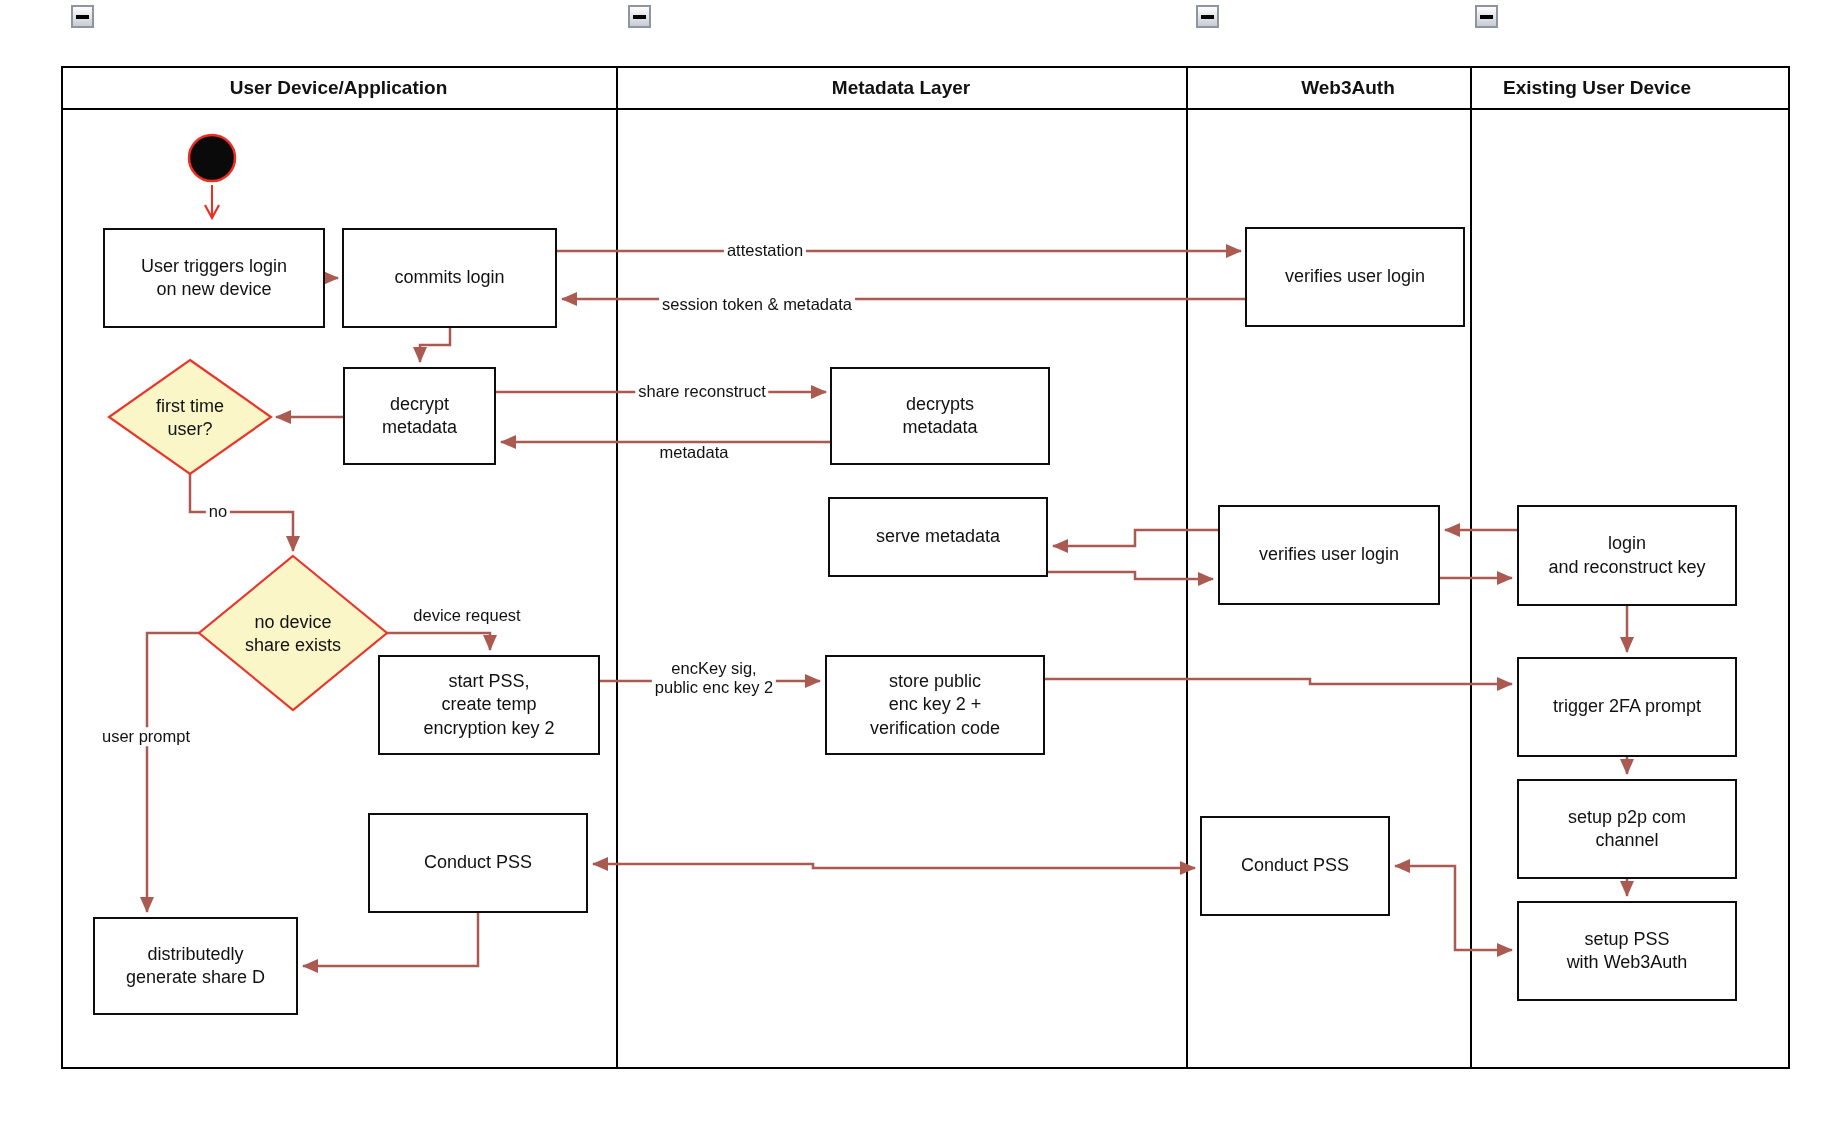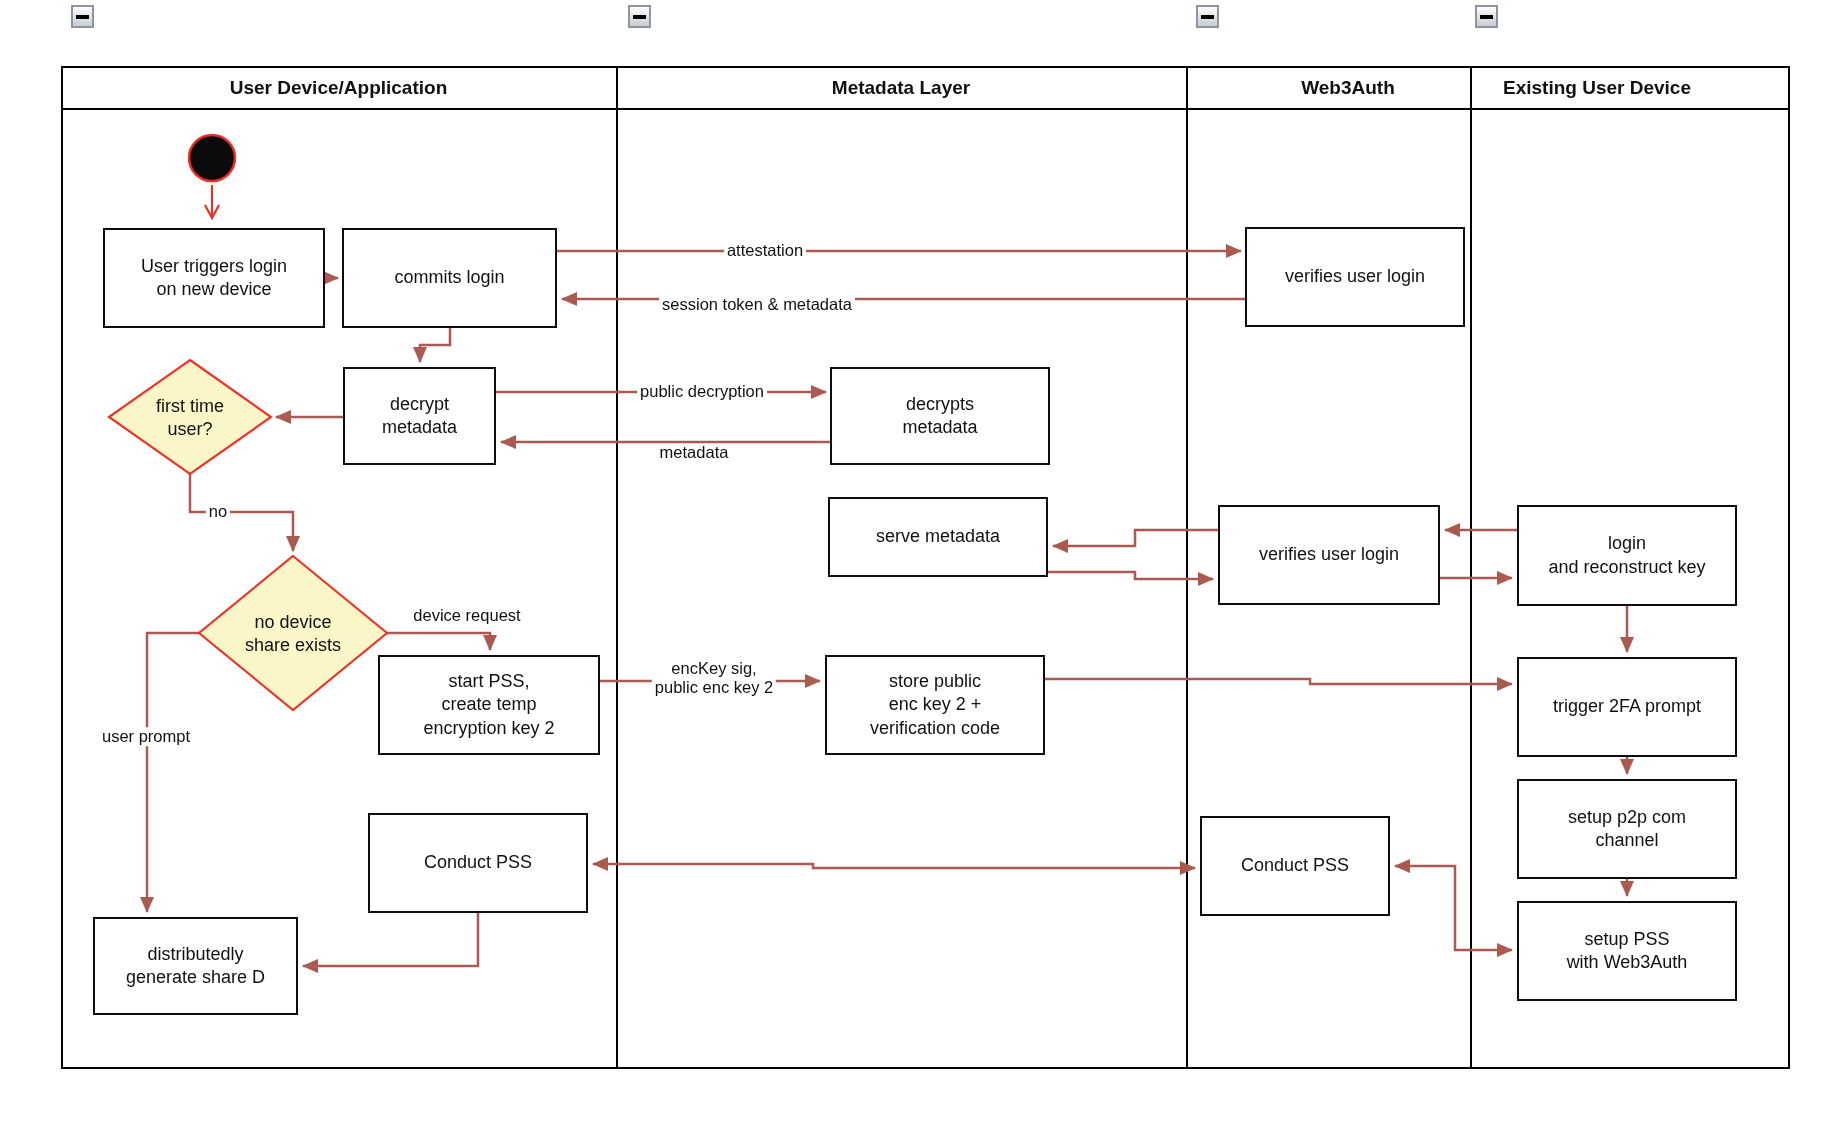--- a/index.html
+++ b/index.html
@@ -175,21 +175,21 @@
       <span class="node-label">setup p2p com
 channel</span>
     </div>
   <div class="node" style="left:1517px;top:901px;width:220px;height:100px;">
       <span class="node-label">setup PSS
 with Web3Auth</span>
     </div>
 
   <div class="edge-label" style="left:765px;top:251px;">attestation</div>
   <div class="edge-label" style="left:757px;top:305px;">session token &amp; metadata</div>
-  <div class="edge-label" style="left:702px;top:392px;">public decryption</div>
+  <div class="edge-label" style="left:702px;top:392px;">share reconstruct</div>
   <div class="edge-label no-bg" style="left:694px;top:453px;">metadata</div>
   <div class="edge-label" style="left:218px;top:512px;">no</div>
   <div class="edge-label no-bg" style="left:467px;top:616px;">device request</div>
   <div class="edge-label" style="left:146px;top:737px;">user prompt</div>
   <div class="edge-label" style="left:714px;top:678px;">encKey sig,
 public enc key 2</div>
 
 </div>
 
 </body></html>

